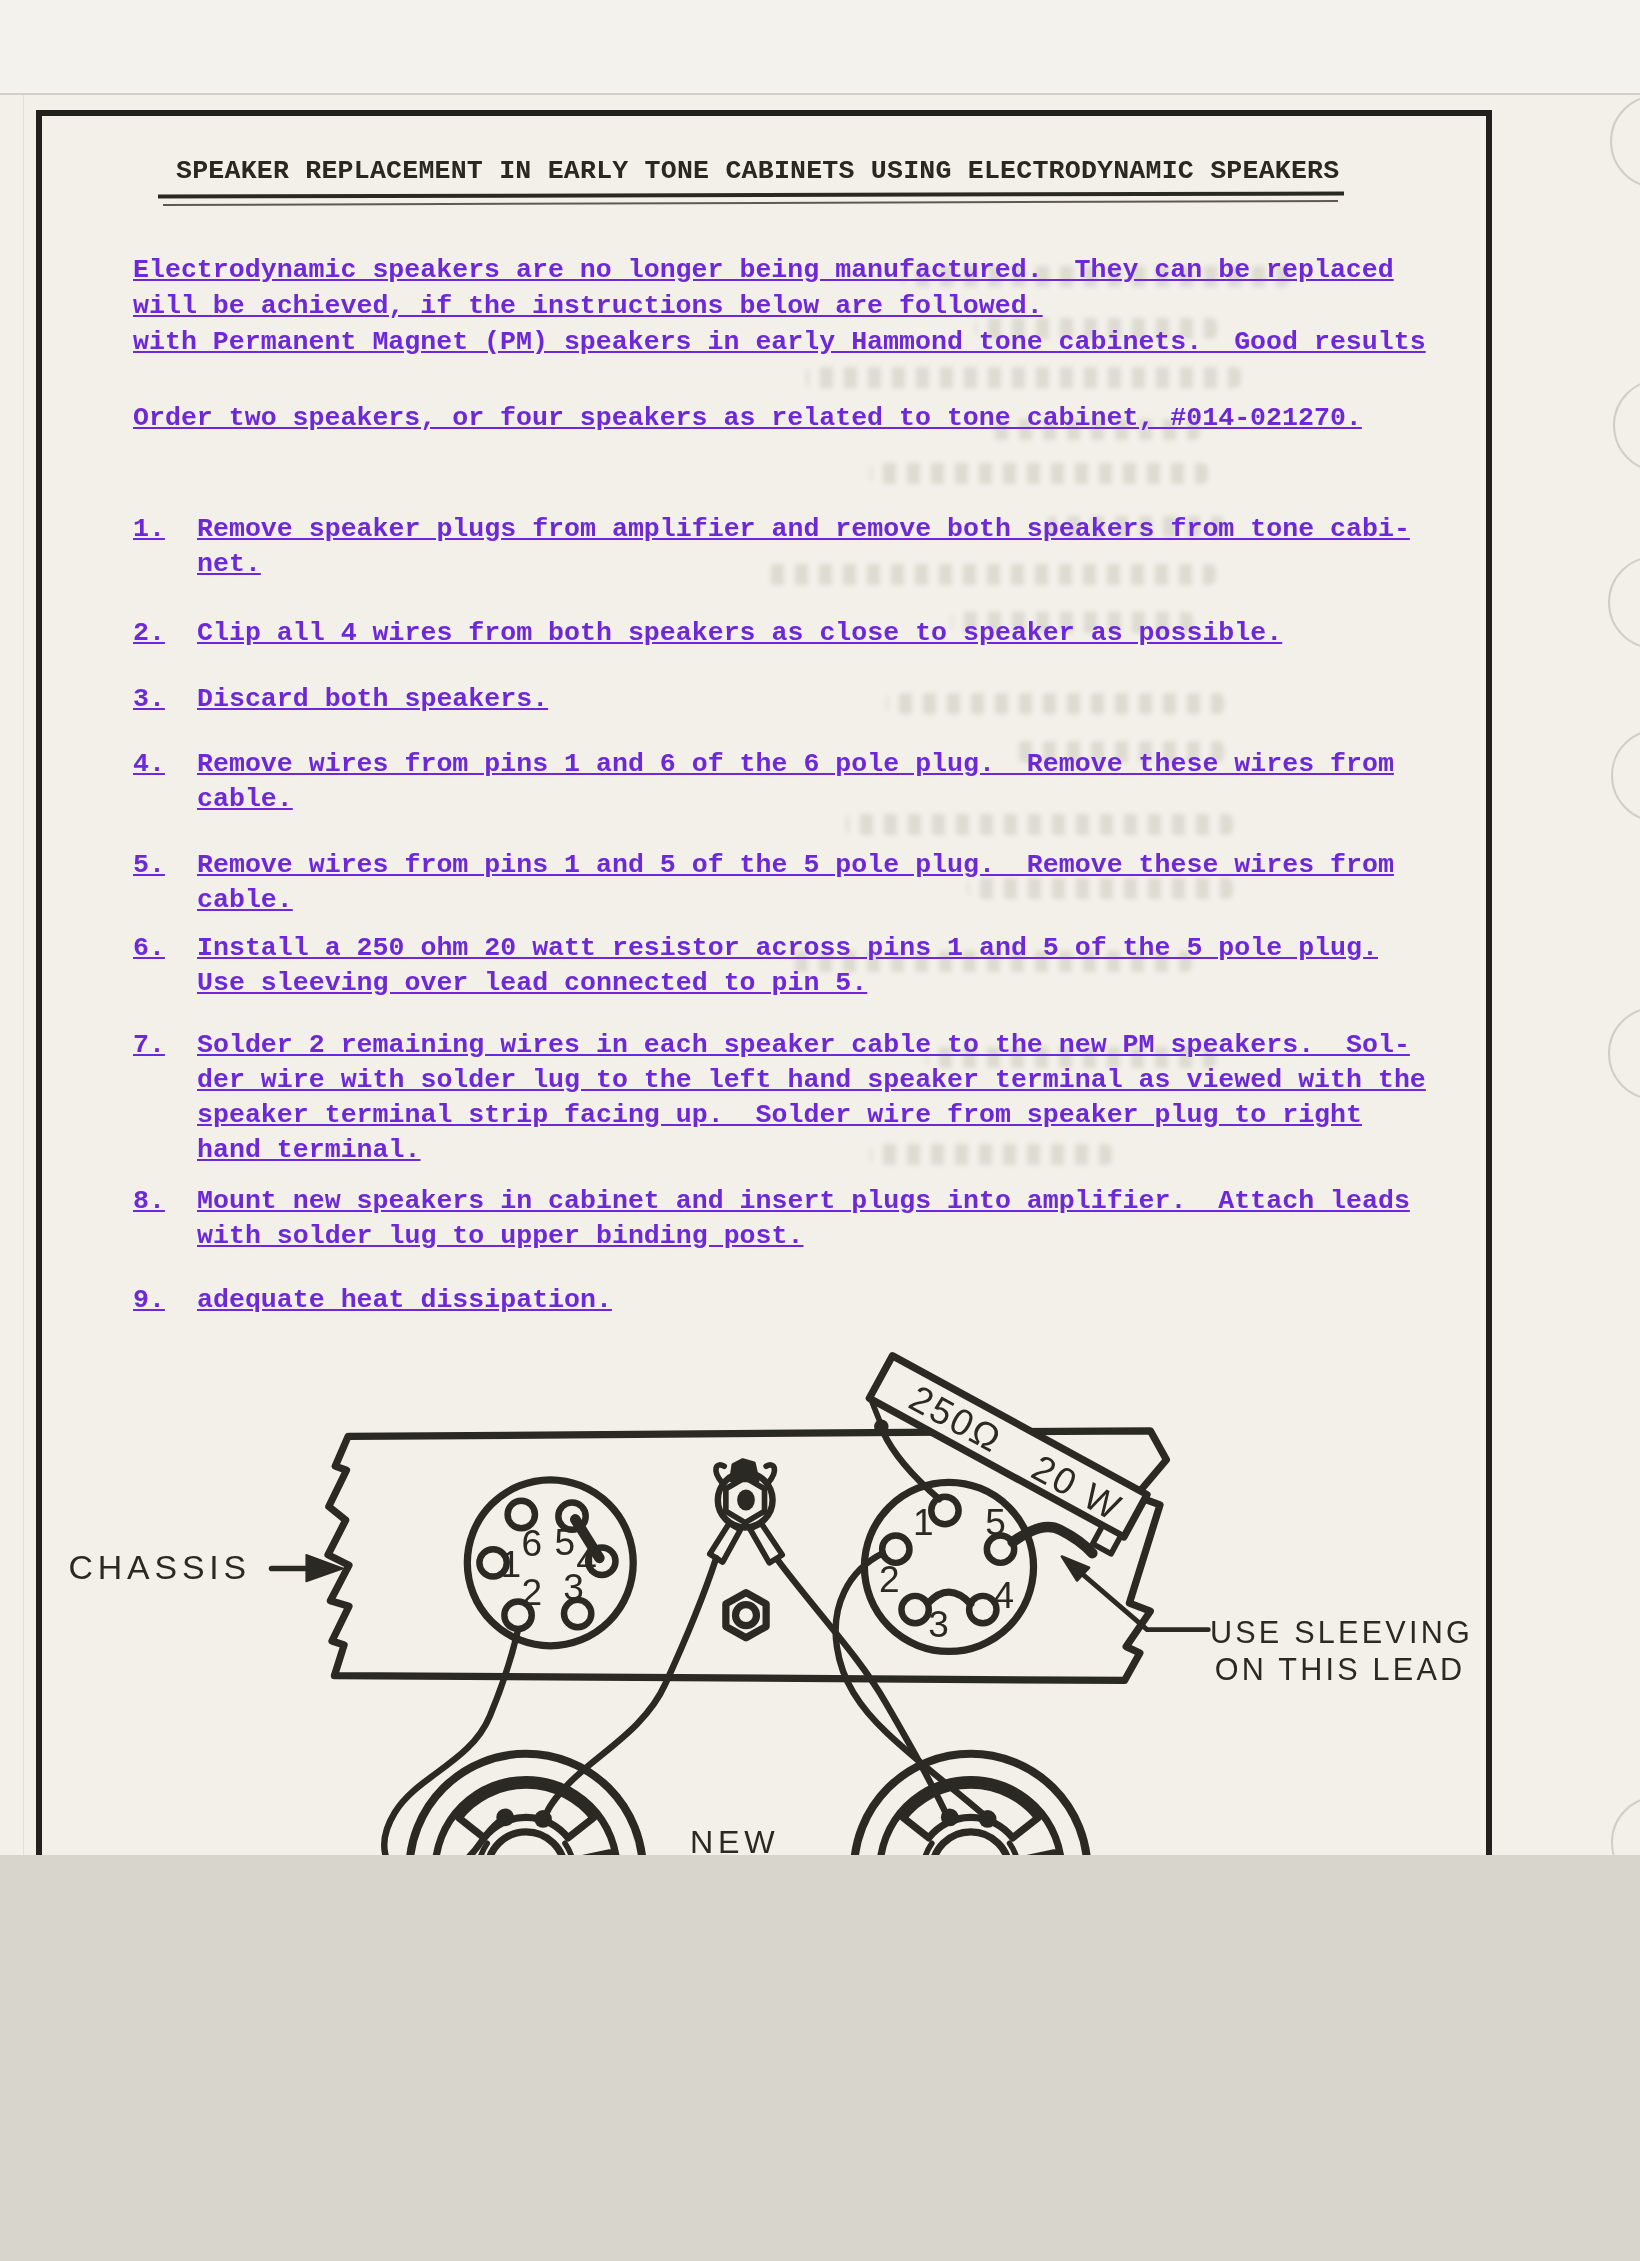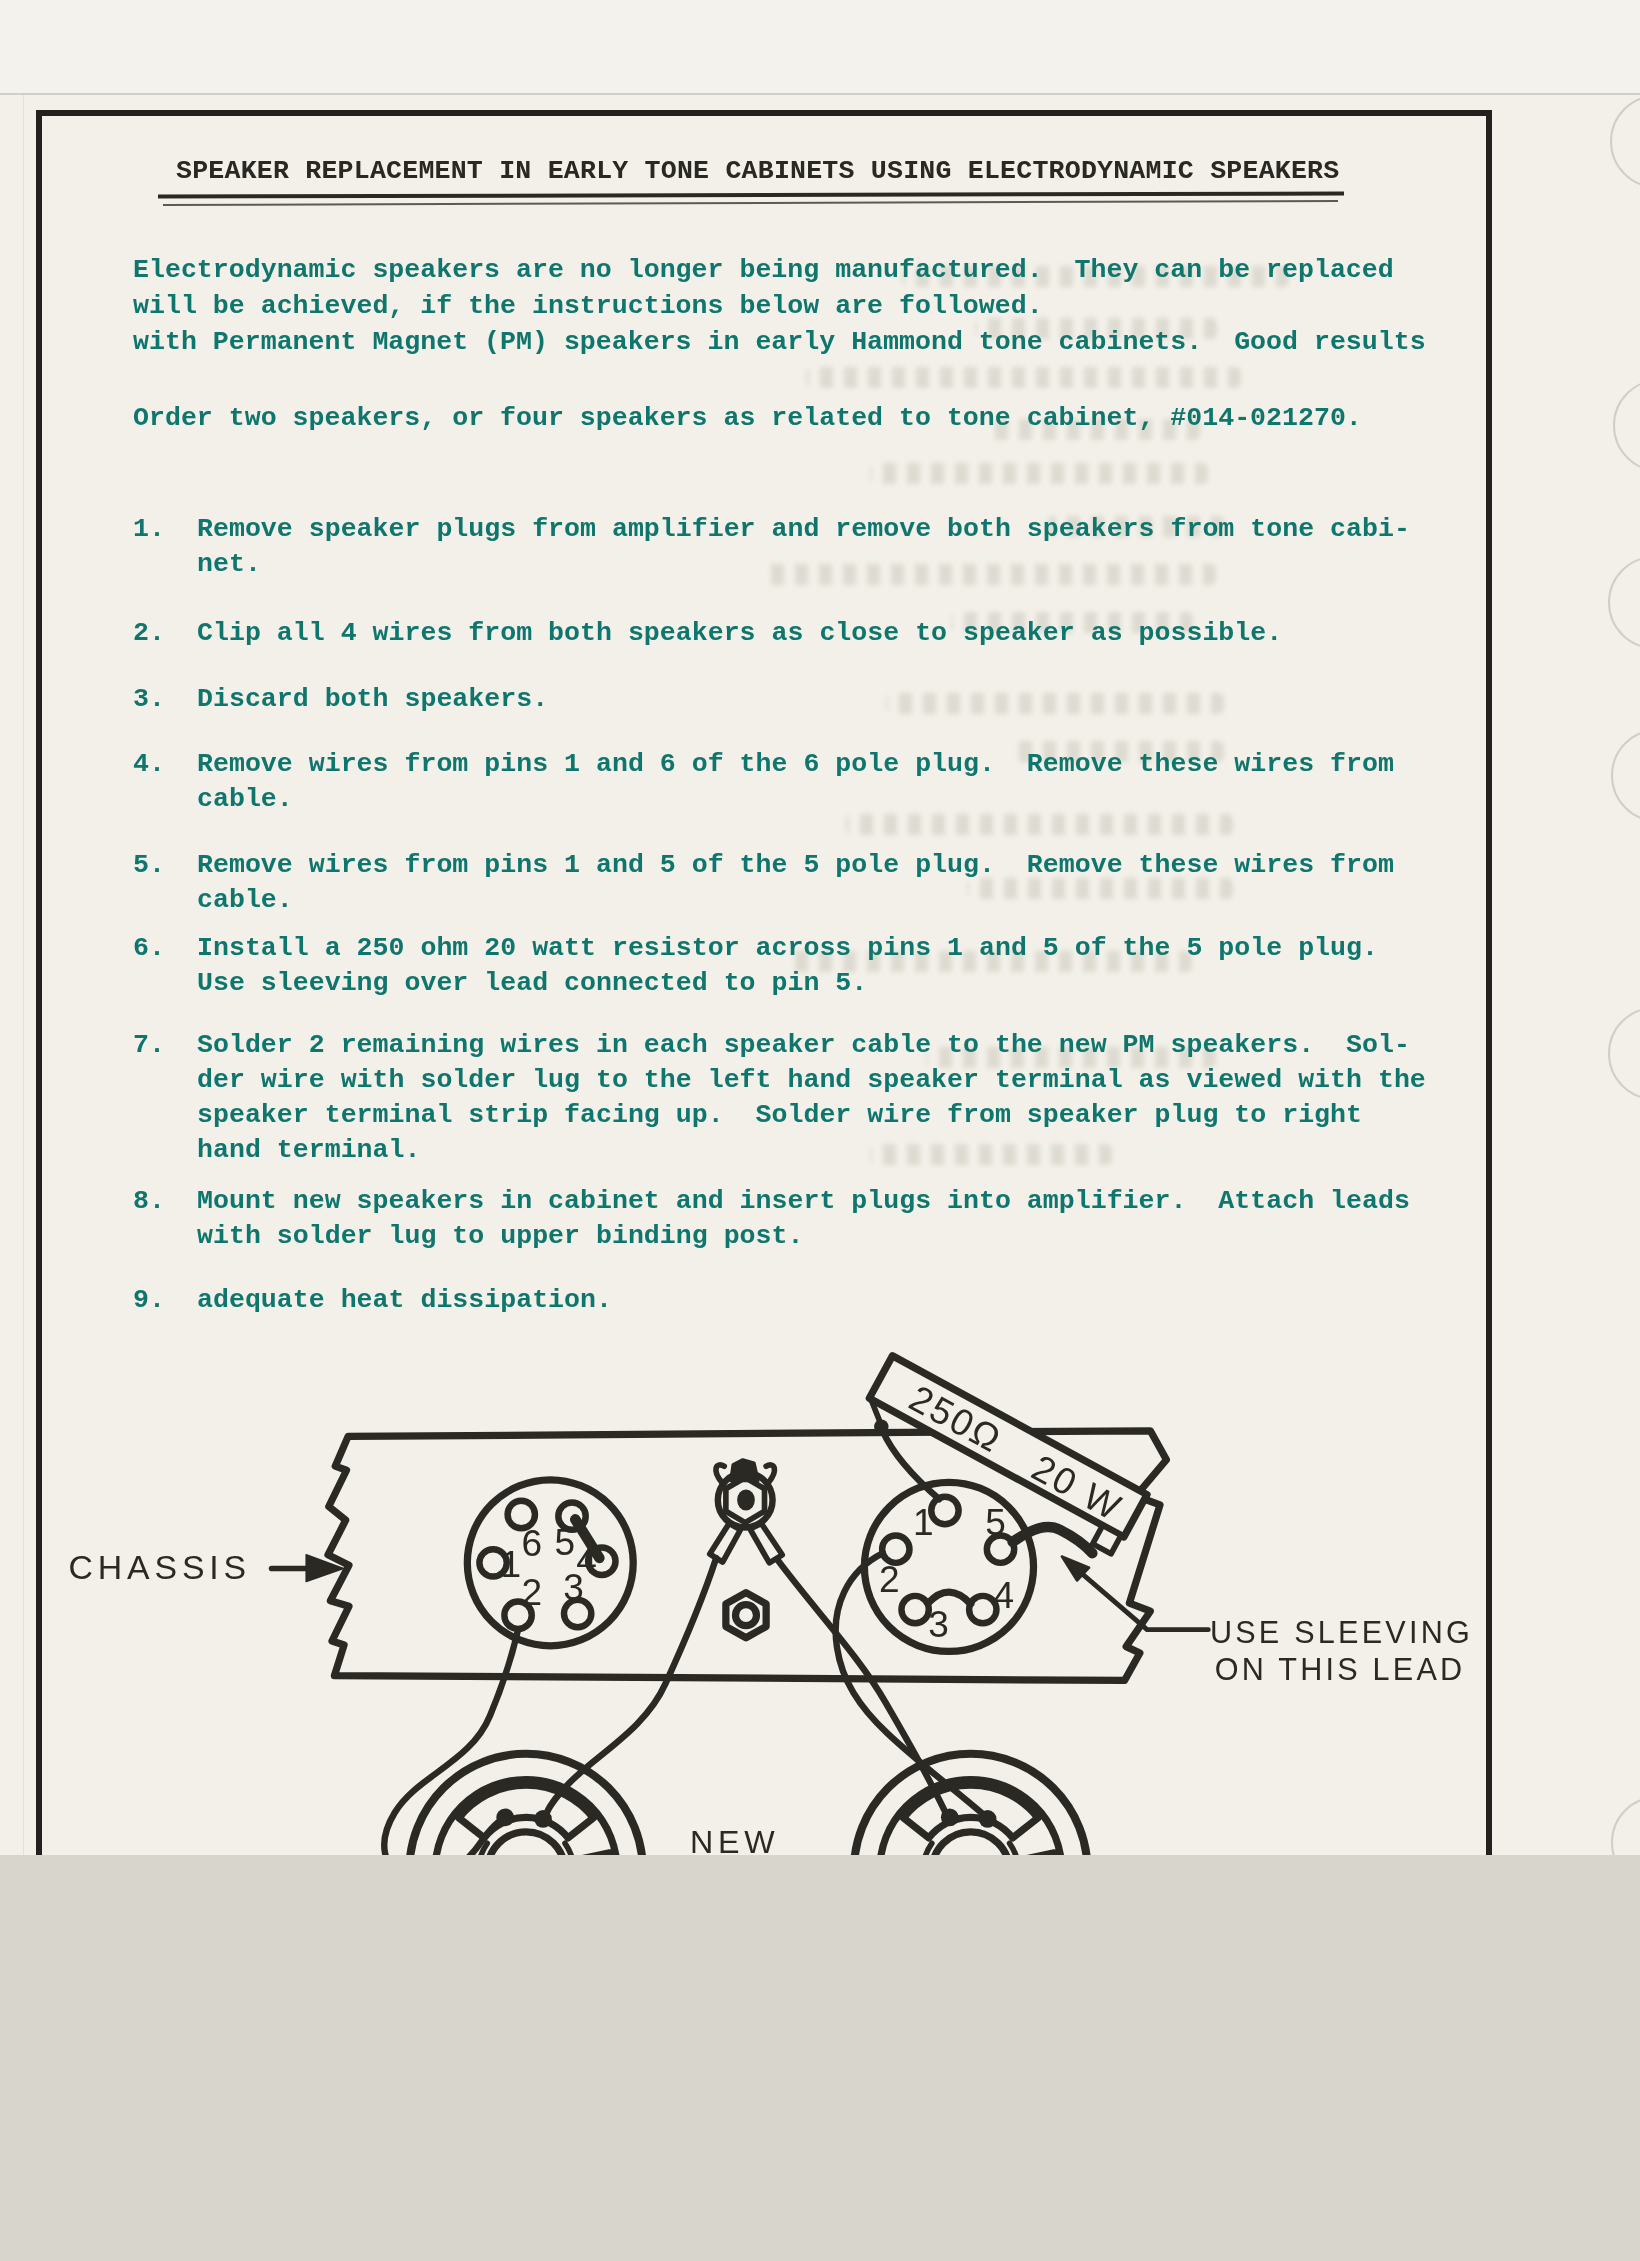--- a/index.html
+++ b/index.html
@@ -18,21 +18,21 @@
   .mainborder{position:absolute;left:36px;top:110px;width:1444px;height:1904px;border:6.4px solid #22211d;}
   .pagenum-box{position:absolute;left:36px;top:2016px;width:78px;height:68px;border:6.4px solid #22211d;
                background:#f1efe8;display:flex;align-items:flex-start;justify-content:center;
                font:700 29px "Liberation Sans",sans-serif;color:#2b2a24;letter-spacing:0.8px;}
   
   .title{position:absolute;left:176px;top:155px;font:700 26.6px/32px "Liberation Mono",monospace;
          letter-spacing:0.2px;color:#2a2822;white-space:pre;}
   .ul1{position:absolute;left:158px;top:193px;width:1186px;height:4px;background:#2a2822;transform:rotate(-0.15deg);}
   .ul2{position:absolute;left:163px;top:202px;width:1175px;height:2.4px;background:#2a2822;opacity:.75;transform:rotate(-0.2deg);}
   .para,.step{position:absolute;left:133px;}
-  .tline{white-space:pre;font:700 26.6px/36px "Liberation Mono",monospace;color:#0f766e;}
+  .tline{white-space:pre;font:700 26.6px/36px "Liberation Mono",monospace;color:#6d28d9;text-decoration:underline;}
   .step .tline{line-height:35px;}
   .num{position:absolute;left:0;top:0;}
   .slines{margin-left:64px;}
   
   .diagram{position:absolute;left:0;top:1289px;}
   .dtxt{font-family:"Liberation Sans",sans-serif;fill:#2b2923;stroke:none;}
   .dchassis{font-size:42px;letter-spacing:6px;}
   .dlabel{font-size:38px;letter-spacing:4px;}
   .dnew{font-size:40px;letter-spacing:6px;}
   .dpin{font-size:46px;}

